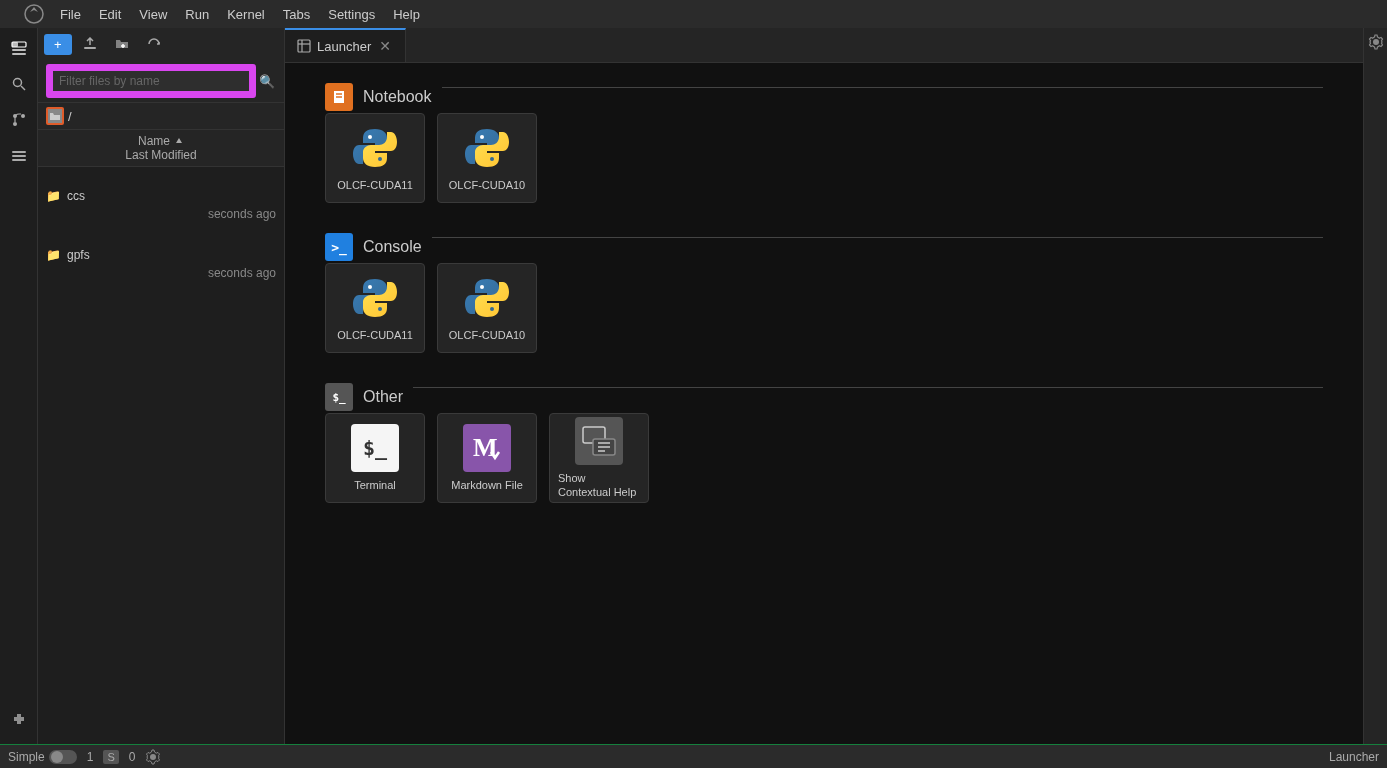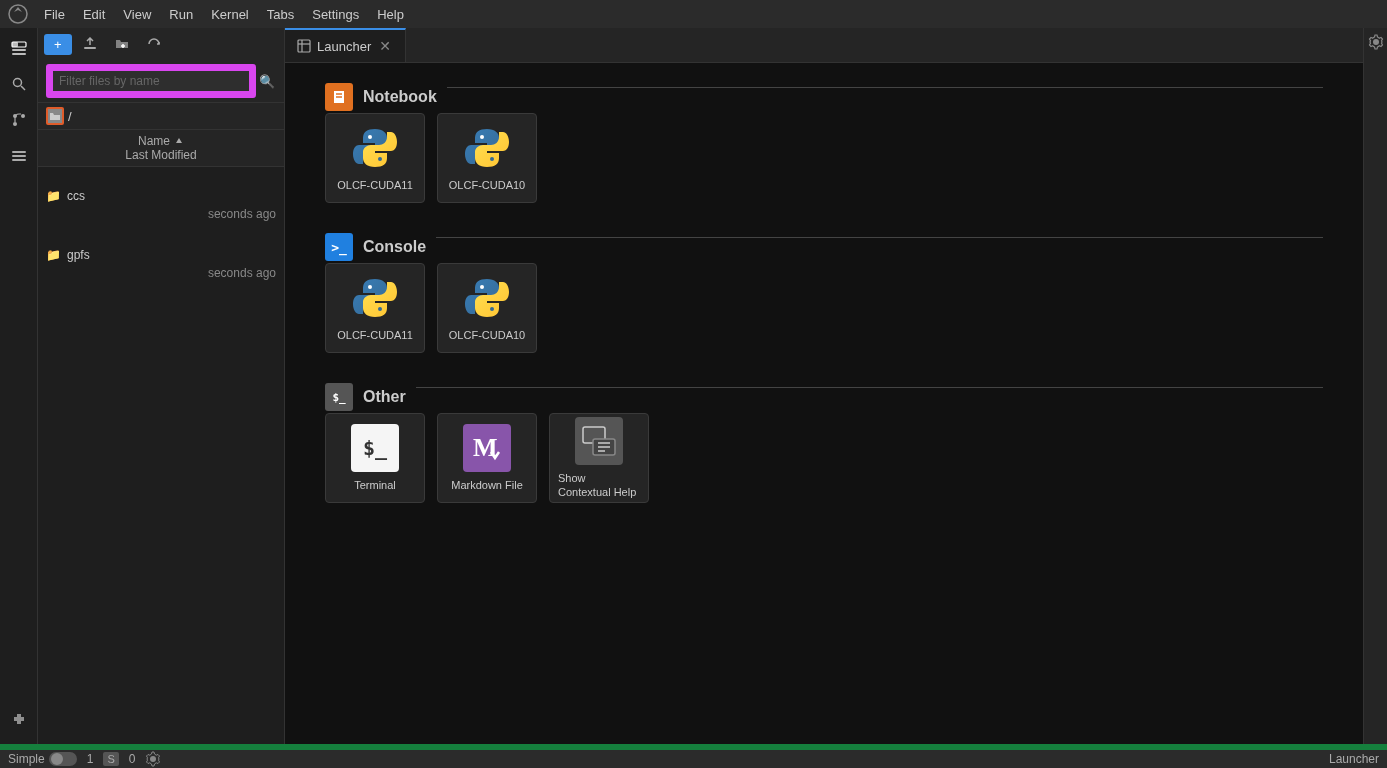--- a/index.html
+++ b/index.html
@@ -14,21 +14,21 @@
       display: flex;
       flex-direction: column;
     }
 
     
     .menu-bar {
       display: flex;
       align-items: center;
       background: #2b2b2b;
       height: 28px;
-      padding: 0 8px;
+      padding: 0 24px;
       gap: 2px;
       flex-shrink: 0;
     }
     .menu-logo {
       width: 20px;
       height: 20px;
       margin-right: 6px;
     }
     .menu-item {
       padding: 2px 8px;
@@ -236,21 +236,21 @@
     
     .launcher {
       flex: 1;
       background: #111;
       overflow-y: auto;
       padding: 20px 40px;
     }
     .section-title {
       font-size: 16px;
       color: #ccc;
-      font-weight: 700;
+      font-weight: 400;
     }
     .section-divider {
       height: 1px;
       background: #444;
       margin-bottom: 20px;
       flex: 1;
     }
     .section-header-row {
       display: flex;
       align-items: center;
@@ -315,21 +315,21 @@
 
     
     .status-bar {
       display: flex;
       align-items: center;
       background: #2b2b2b;
       height: 24px;
       padding: 0 8px;
       font-size: 12px;
       color: #aaa;
-      border-top: 6px solid #15803d;
+      border-top: 1px solid #15803d;
       flex-shrink: 0;
       gap: 10px;
     }
     .status-right { margin-left: auto; }
     .status-toggle {
       display: flex;
       align-items: center;
       gap: 4px;
     }
     .toggle-track {

